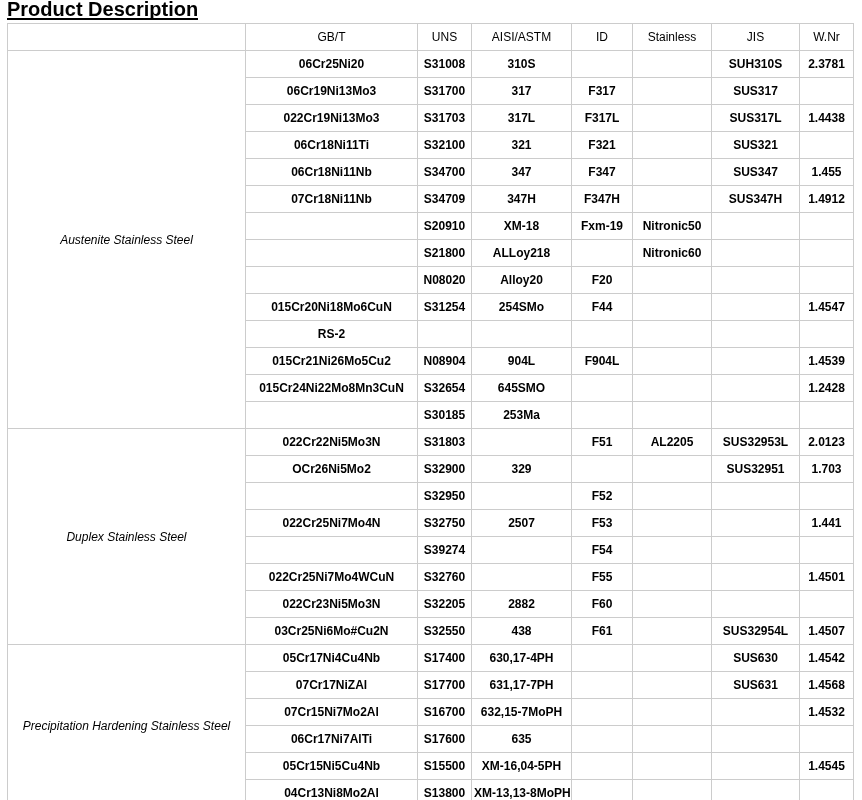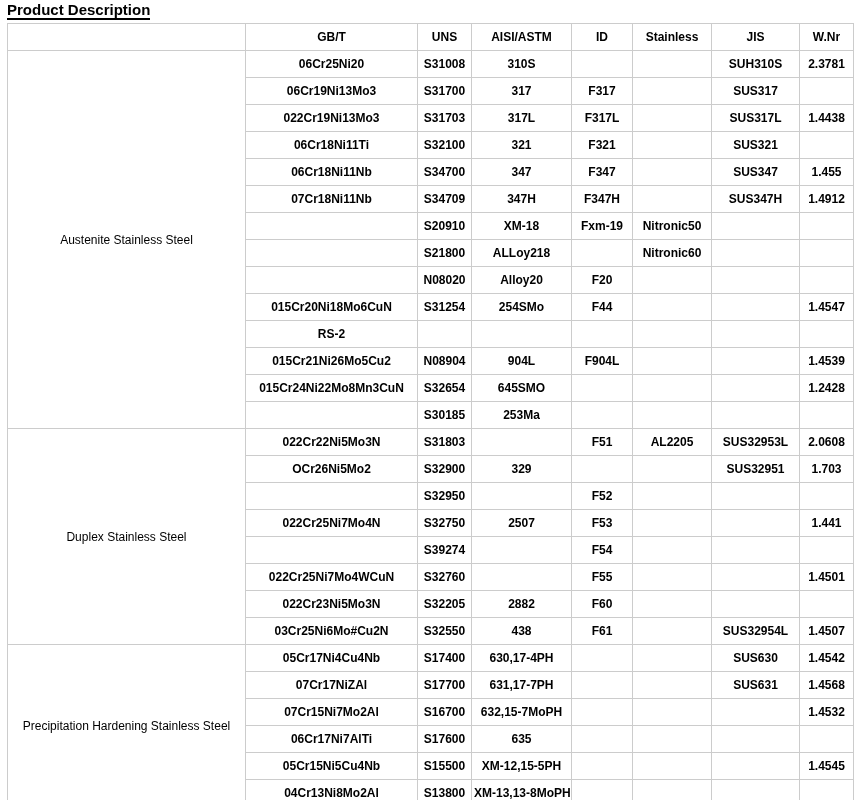--- a/index.html
+++ b/index.html
@@ -15,21 +15,21 @@
     box-sizing: border-box;
     padding: 2px 8px 0 7px;
     overflow: hidden;
   }
   .title-wrap {
     margin: 0 0 3px 0;
     line-height: 15px;
   }
   .page-title {
     display: inline-block;
-    font-size: 15px;
+    font-size: 20px;
     font-weight: bold;
     letter-spacing: 0;
     padding-bottom: 1px;
     border-bottom: 2px solid #000000;
   }
   table.steel-table {
     border-collapse: collapse;
     table-layout: fixed;
     width: 846px;
   }
@@ -39,27 +39,28 @@
     height: 26px;
     padding: 0 2px;
     text-align: center;
     vertical-align: middle;
     font-size: 12px;
     line-height: 14px;
     white-space: nowrap;
     overflow: hidden;
   }
   .steel-table th {
-    font-weight: bold;
+    font-weight: normal;
   }
   .steel-table td {
     font-weight: bold;
   }
   .steel-table td.category {
     font-weight: normal;
+    font-style: italic;
   }
 </style>
 </head>
 <body>
 
 <div class="page">
 
   <div class="title-wrap">
     <span class="page-title">Product Description</span>
   </div>
@@ -216,21 +217,21 @@
           <td></td>
         </tr>
         <tr>
           <td class="category" rowspan="8">Duplex Stainless Steel</td>
           <td>022Cr22Ni5Mo3N</td>
           <td>S31803</td>
           <td></td>
           <td>F51</td>
           <td>AL2205</td>
           <td>SUS32953L</td>
-          <td>2.0608</td>
+          <td>2.0123</td>
         </tr>
         <tr>
           <td>OCr26Ni5Mo2</td>
           <td>S32900</td>
           <td>329</td>
           <td></td>
           <td></td>
           <td>SUS32951</td>
           <td>1.703</td>
         </tr>
@@ -321,21 +322,21 @@
           <td>S17600</td>
           <td>635</td>
           <td></td>
           <td></td>
           <td></td>
           <td></td>
         </tr>
         <tr>
           <td>05Cr15Ni5Cu4Nb</td>
           <td>S15500</td>
-          <td>XM-12,15-5PH</td>
+          <td>XM-16,04-5PH</td>
           <td></td>
           <td></td>
           <td></td>
           <td>1.4545</td>
         </tr>
         <tr>
           <td>04Cr13Ni8Mo2Al</td>
           <td>S13800</td>
           <td>XM-13,13-8MoPH</td>
           <td></td>

